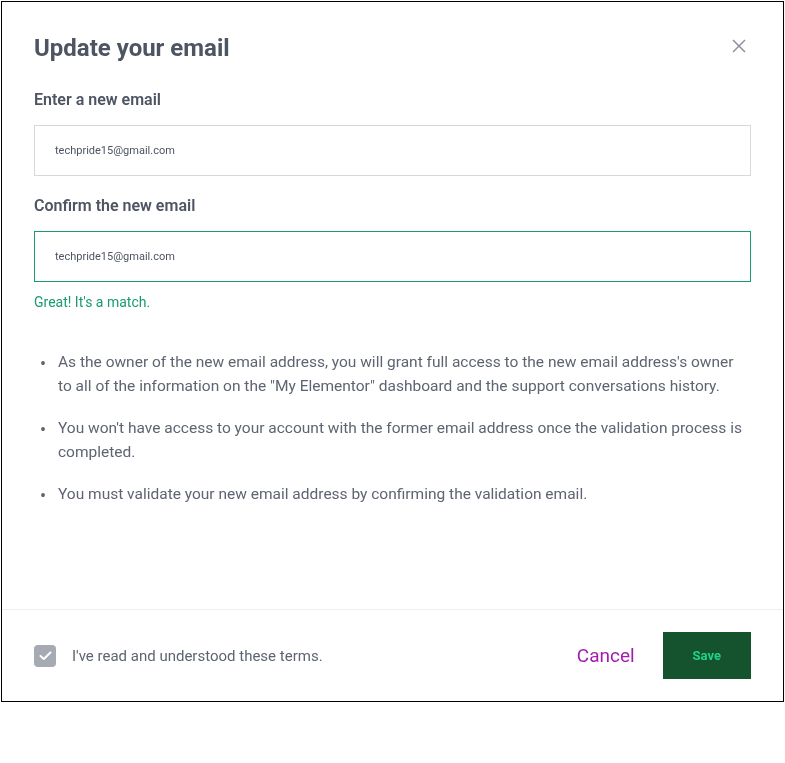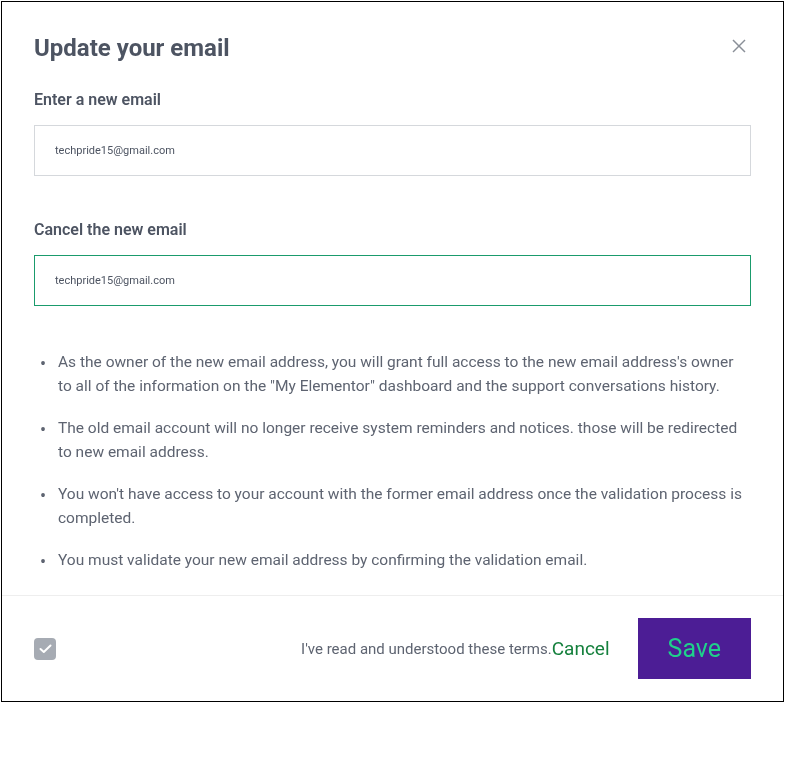--- a/index.html
+++ b/index.html
@@ -45,21 +45,21 @@
       cursor: pointer;
       color: #8a8f98;
       padding: 4px;
       margin-top: 0;
     }
     .close-btn svg {
       width: 16px;
       height: 16px;
     }
     .form-group {
-      margin-bottom: 44px;
+      margin-bottom: 20px;
     }
     .form-label {
       display: block;
       font-size: 16px;
       color: #4d5462;
       font-weight: 600;
       margin-bottom: 16px;
     }
     .form-input {
       width: 100%;
@@ -111,21 +111,20 @@
       display: flex;
       align-items: center;
       padding: 22px 32px 22px 32px;
       border-top: 1px solid #eee;
     }
     .checkbox-wrap {
       display: flex;
       align-items: center;
       gap: 16px;
       flex: 1;
-      justify-content: space-between;
     }
     .checkbox {
       width: 22px;
       height: 22px;
       border-radius: 4px;
       background: #a6abb3;
       display: flex;
       align-items: center;
       justify-content: center;
       cursor: pointer;
@@ -141,30 +140,30 @@
     }
     .footer-actions {
       display: flex;
       align-items: center;
       gap: 28px;
     }
     .cancel-btn {
       background: none;
       border: none;
       font-size: 19px;
-      color: #15803d;
+      color: #a21caf;
       cursor: pointer;
       font-family: inherit;
     }
     .save-btn {
-      background: #4c1d95;
+      background: #14532d;
       color: #1fd18b;
       border: none;
-      font-size: 25px;
-      font-weight: 400;
+      font-size: 13px;
+      font-weight: 700;
       padding: 16px 30px;
       cursor: pointer;
       font-family: inherit;
     }
   </style>
 </head>
 <body>
 
 <div class="modal">
   <div class="modal-content">
@@ -179,28 +178,28 @@
         </span>
       </button>
     </div>
 
     <div class="form-group">
       <label class="form-label">Enter a new email</label>
       <input type="text" class="form-input" value="techpride15@gmail.com" style="">
     </div>
 
     <div class="form-group">
-      <label class="form-label">Cancel the new email</label>
+      <label class="form-label">Confirm the new email</label>
       <input type="text" class="form-input valid" value="techpride15@gmail.com" style="">
+      <div class="validation-msg">Great! It's a match.</div>
     </div>
 
     <div class="info-section">
       <ul class="info-list">
         <li>As the owner of the new email address, you will grant full access to the new email address's owner to all of the information on the "My Elementor" dashboard and the support conversations history.</li>
-        <li>The old email account will no longer receive system reminders and notices. those will be redirected to new email address.</li>
         <li>You won't have access to your account with the former email address once the validation process is completed.</li>
         <li>You must validate your new email address by confirming the validation email.</li>
       </ul>
     </div>
   </div>
 
   <div class="modal-footer">
     <div class="checkbox-wrap">
       <div class="checkbox">
         <span>

